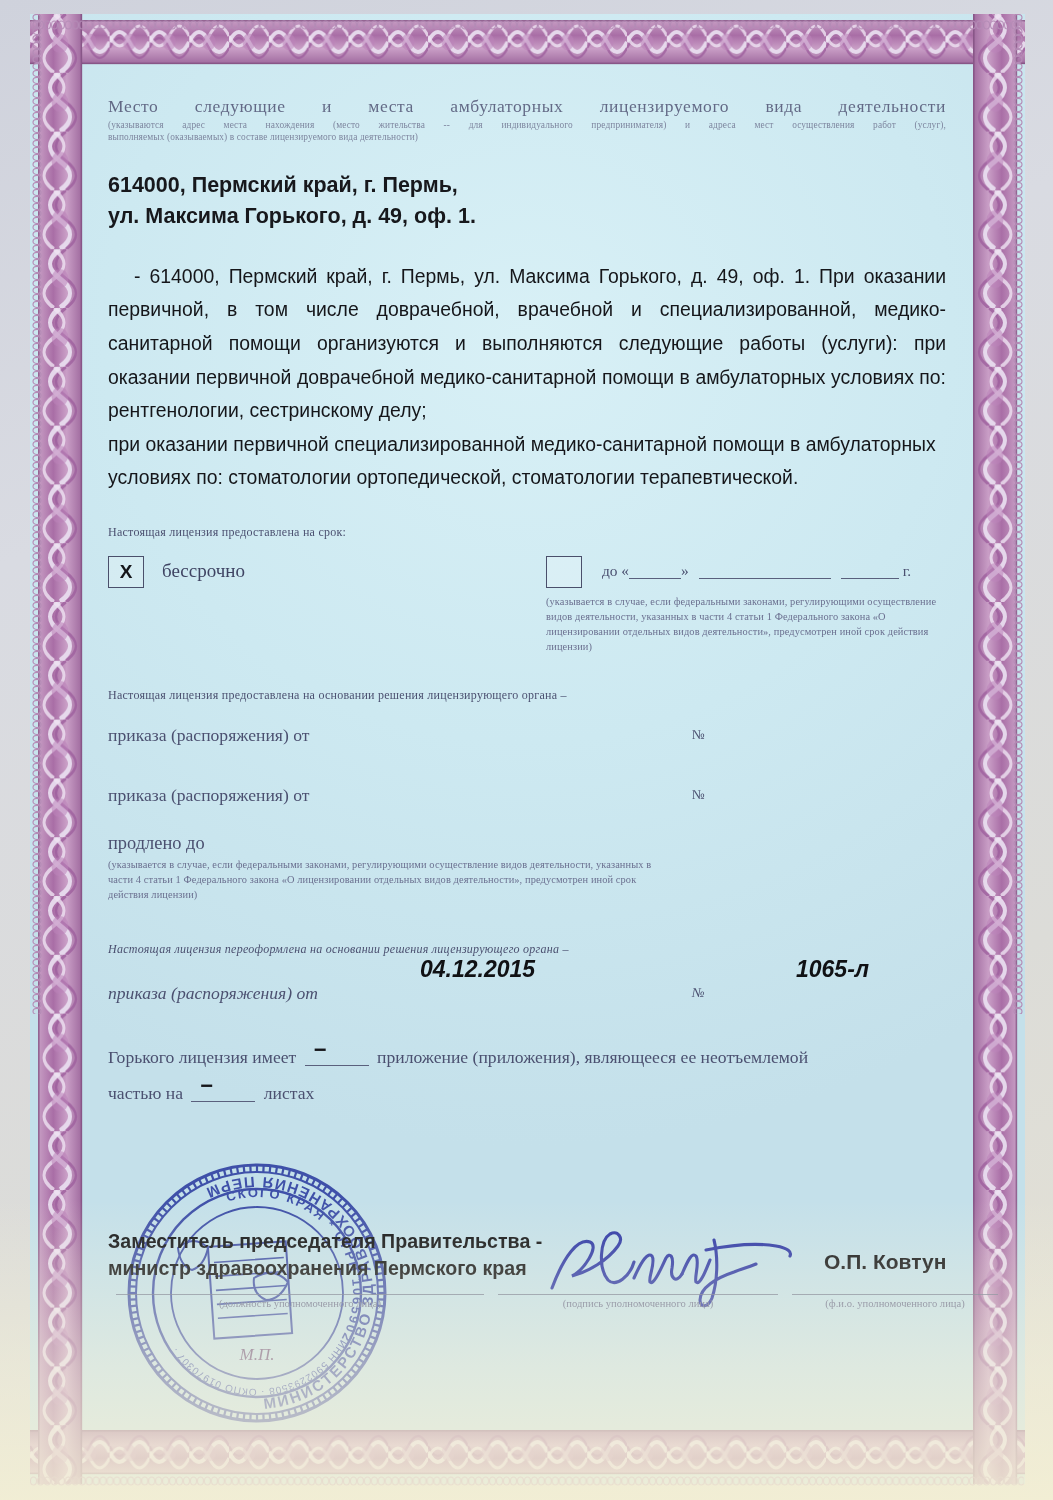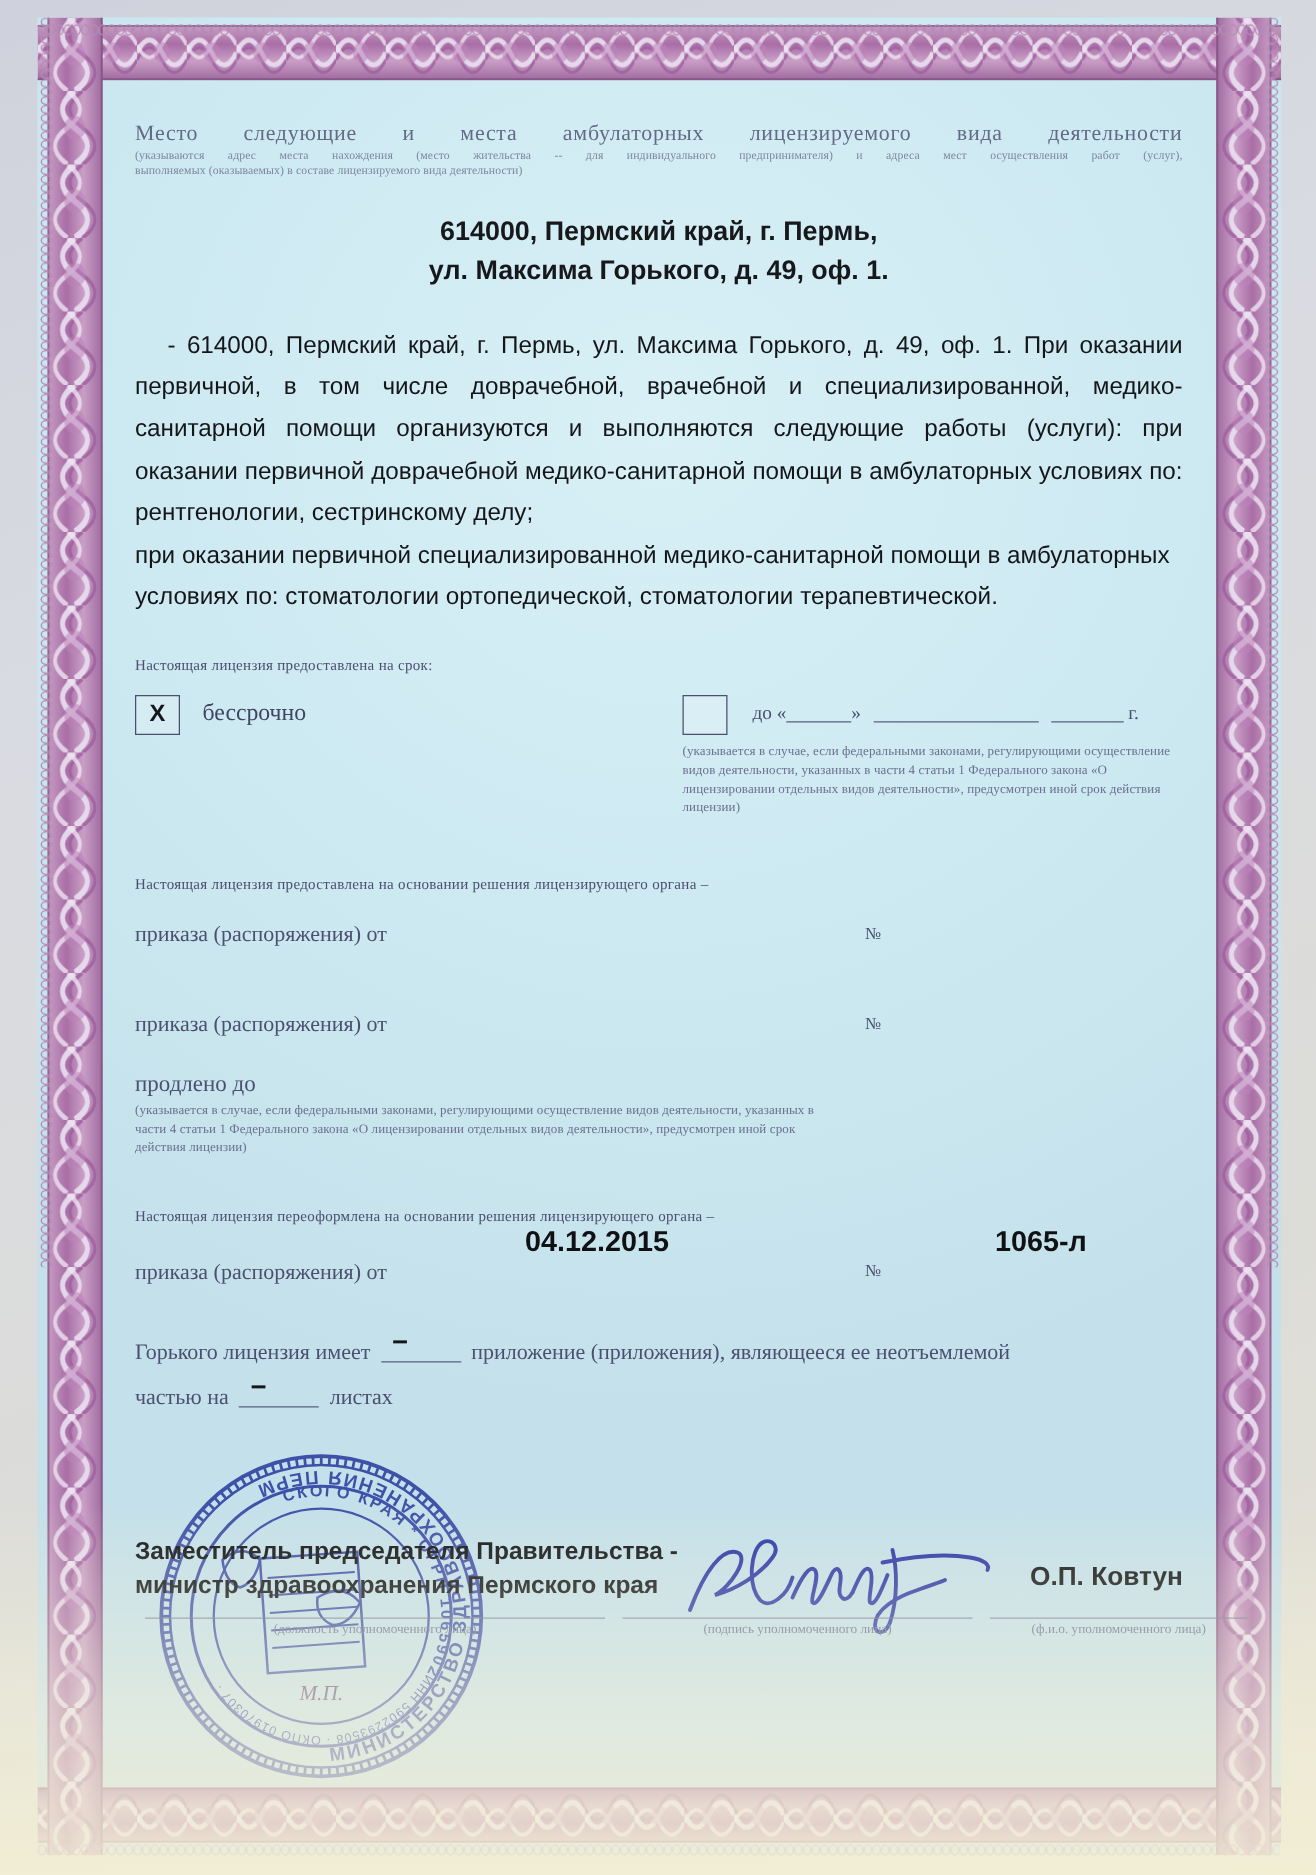--- a/index.html
+++ b/index.html
@@ -57,21 +57,21 @@
     display:flex;justify-content:space-between;white-space:nowrap;
     opacity:.92;
   }
   .hdr-sub{
     font-size:9.4px;line-height:12.4px;color:#6f7490;opacity:.85;
     margin-top:2px;letter-spacing:.1px;
   }
   .hdr-sub div:first-child{text-align:justify;text-align-last:justify;}
 
   .addr{
-    text-align:center;margin-top:26px;
+    text-align:left;margin-top:26px;
     font-family:"Liberation Sans",sans-serif;font-weight:bold;
     font-size:21.5px;line-height:31px;color:#17181c;
   }
 
   .body-txt{
     margin-top:28px;
     font-family:"Liberation Sans",sans-serif;
     font-size:19.4px;line-height:33.6px;color:#15161a;
     text-align:justify;
   }
@@ -97,21 +97,21 @@
     font-family:"Liberation Sans",sans-serif;font-weight:bold;
     font-size:19px;color:#15161a;flex:none;
   }
   .chk.empty{color:transparent;}
   .lbl-bess{margin-left:18px;font-size:19px;color:#3f4463;line-height:30px;}
   .term-right{margin-left:auto;width:400px;display:flex;align-items:flex-start;}
   .doline{font-size:15.4px;color:#4b5070;margin-left:20px;line-height:30px;white-space:nowrap;}
   .ul{display:inline-block;border-bottom:1.3px solid #59607d;height:15px;vertical-align:-3px;}
   .note-right{width:400px;margin-left:auto;margin-top:6px;}
 
-  .gap-sec{margin-top:46px;}
+  .gap-sec{margin-top:34px;}
   .ordline{
     margin-top:22px;font-size:17.6px;color:#4b5070;position:relative;height:26px;
   }
   .ordline .no{position:absolute;left:584px;top:2px;font-size:13.5px;}
   .filled{
     position:absolute;font-family:"Liberation Sans",sans-serif;font-weight:bold;
     color:#101114;font-size:23px;
   }
   .f-date{left:312px;top:-27px;}
   .f-num{left:688px;top:-27px;}
@@ -350,21 +350,21 @@
 
     <div class="gap-sec">
       <div class="ordline">
         <span>приказа (распоряжения)  от</span>
         <span class="no">№</span>
       </div>
       <div class="prolong">продлено до</div>
       <div class="prolong-note small-note">(указывается в случае, если федеральными законами, регулирующими осуществление видов деятельности, указанных в части 4 статьи 1 Федерального закона «О лицензировании отдельных видов деятельности», предусмотрен иной срок действия лицензии)</div>
     </div>
 
-    <div class="gap-sec" style="margin-top:40px;">
+    <div class="gap-sec" style="margin-top:40px;font-style:italic;">
       <div class="sec-line">Настоящая лицензия переоформлена на основании решения лицензирующего органа –</div>
       <div class="ordline" style="margin-top:26px;">
         <span>приказа (распоряжения)  от</span>
         <span class="no">№</span>
         <span class="filled f-date">04.12.2015</span>
         <span class="filled f-num">1065-л</span>
       </div>
     </div>
 
     <div class="app-block">

